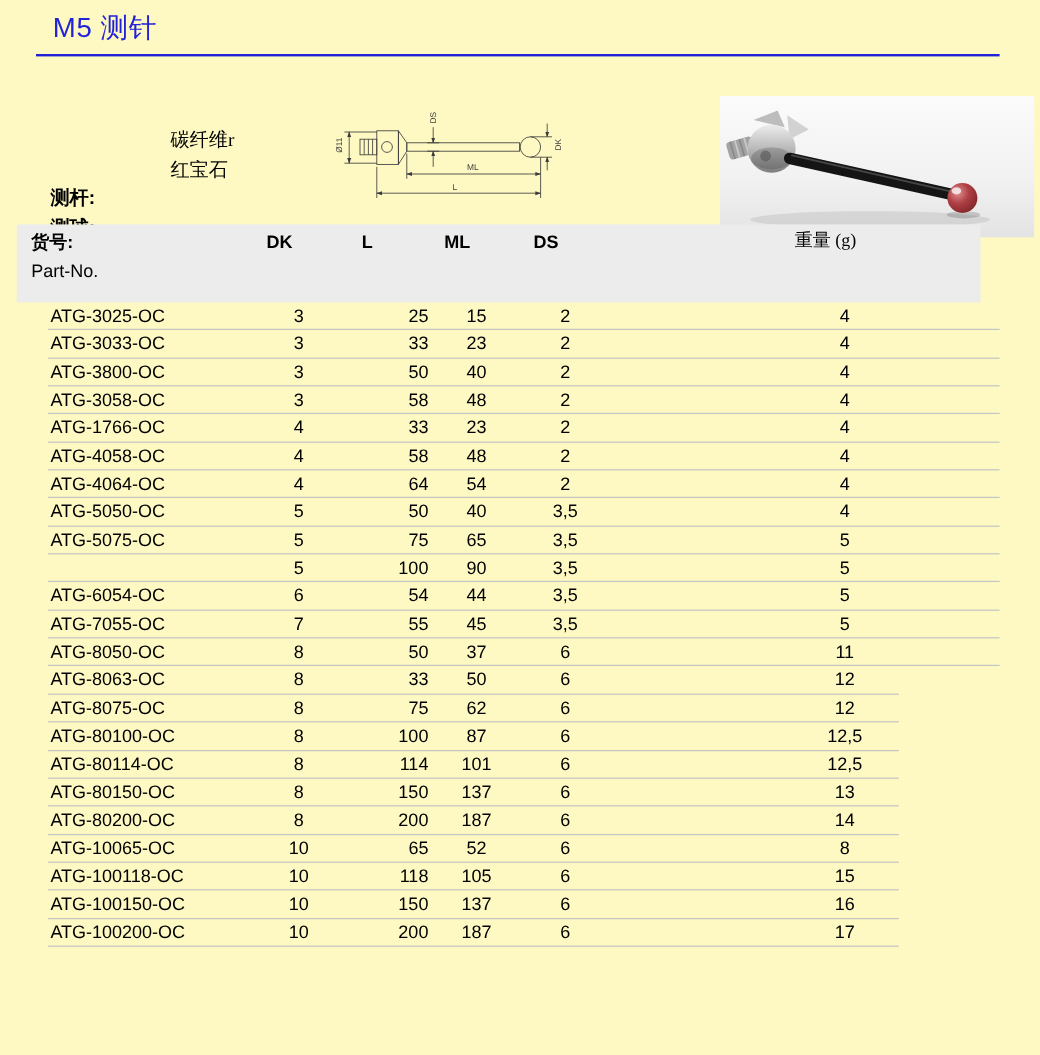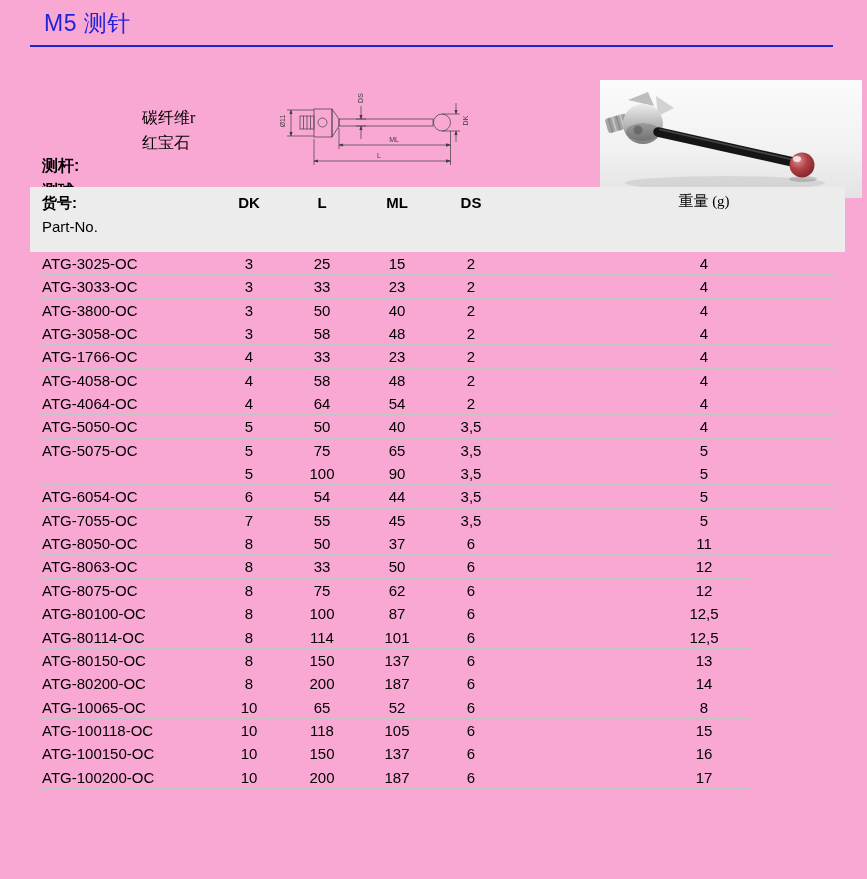--- a/index.html
+++ b/index.html
@@ -1,44 +1,44 @@
 <!DOCTYPE html>
 <html><head>
 <meta charset="utf-8">
 <style>
   html,body{margin:0;padding:0;background:#fff;}
-  .page{position:relative;width:867px;height:879px;background:#f9a8d4;overflow:hidden;
+  .page{position:relative;width:867px;height:879px;background:#fef9c3;overflow:hidden;
         font-family:"Liberation Sans",sans-serif;color:#000;}
   .title{position:absolute;left:44px;top:8px;font-size:23px;color:#2222d8;letter-spacing:.5px;white-space:nowrap;}
   .rule{position:absolute;left:30px;top:45px;width:803px;height:2px;background:#2121d6;}
 
   .spec-row{position:absolute;left:42px;width:400px;height:20px;font-size:16px;line-height:20px;}
   .spec-row .spec-label{position:absolute;left:0;font-weight:bold;margin-top:48px;}
   .spec-row .spec-value{position:absolute;left:100px;font-family:"Liberation Serif",serif;}
 
   .diagram{position:absolute;left:272px;top:84px;width:215px;height:95px;}
   .photo{position:absolute;left:600px;top:80px;width:262px;height:118px;}
 
-  .thead{position:absolute;left:30px;top:187px;width:803px;height:65px;background:#ececec;font-size:15px;padding-left:12px;}
+  .thead{position:absolute;left:14px;top:187px;width:803px;height:65px;background:#ececec;font-size:15px;}
   .thead .h{position:absolute;top:7px;height:18px;line-height:18px;font-weight:bold;}
   .h-part-zh{left:12px;}
   .h-part-en{left:12px;top:31px !important;font-weight:normal !important;}
   .h-dk{left:189px;width:60px;text-align:center;}
   .h-l{left:262px;width:60px;text-align:center;}
   .h-ml{left:337px;width:60px;text-align:center;}
   .h-ds{left:411px;width:60px;text-align:center;}
   .h-wt{left:629px;width:90px;text-align:center;font-weight:normal !important;
         font-family:"Liberation Serif",serif;top:5px !important;}
 
   .trows{position:absolute;left:30px;top:252px;width:803px;}
   .trow{position:relative;width:803px;height:23.35px;font-size:15px;}
   .trow .cell{position:absolute;top:0;height:23.35px;line-height:23.35px;white-space:nowrap;}
   .c-part{left:12px;width:180px;}
   .c-dk{left:184px;width:70px;text-align:center;}
-  .c-l{left:257px;width:70px;text-align:center;}
+  .c-l{left:257px;width:70px;text-align:right;}
   .c-ml{left:332px;width:70px;text-align:center;}
   .c-ds{left:406px;width:70px;text-align:center;}
   .c-wt{left:629px;width:90px;text-align:center;}
   .sep{position:absolute;left:10px;bottom:0;height:1px;background:#c4c4c4;}
   .sep.long{width:793px;}
   .sep.short{width:709px;}
 
   .dim{stroke:#3c3c3c;stroke-width:.7;fill:none;}
   .dimtxt{font-family:"Liberation Sans",sans-serif;font-size:7px;fill:#3c3c3c;}
 </style>

